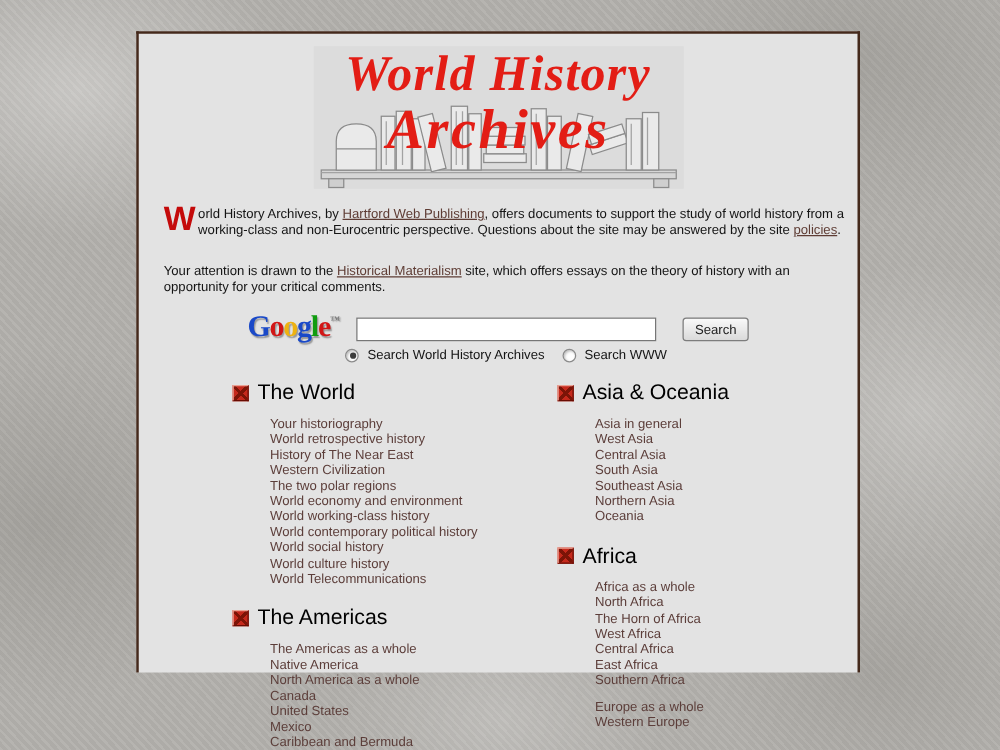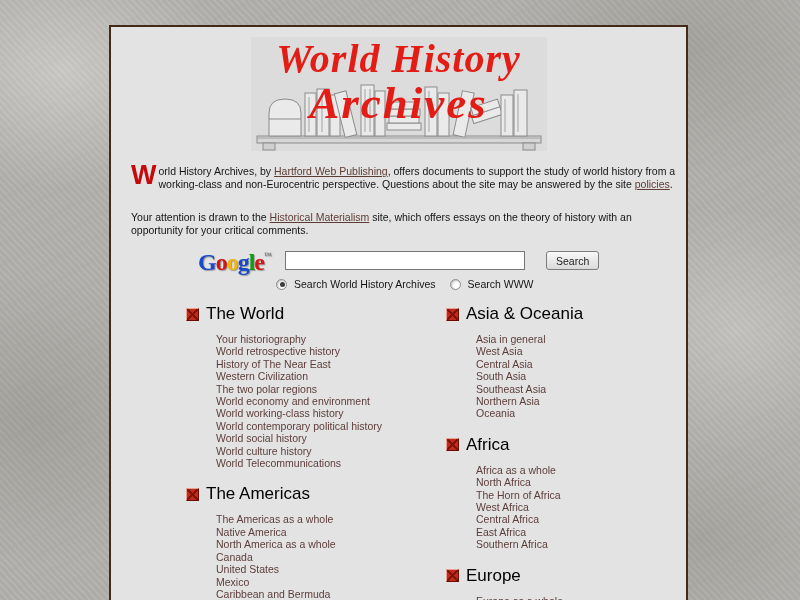--- a/index.html
+++ b/index.html
@@ -10,38 +10,38 @@
     background-image:
       radial-gradient(ellipse 260px 180px at 8% 12%, rgba(255,255,255,.30), transparent 65%),
       radial-gradient(ellipse 300px 220px at 85% 8%, rgba(130,128,122,.28), transparent 60%),
       radial-gradient(ellipse 240px 200px at 92% 55%, rgba(255,255,255,.22), transparent 60%),
       radial-gradient(ellipse 280px 240px at 4% 70%, rgba(120,118,112,.25), transparent 60%),
       radial-gradient(ellipse 220px 160px at 50% 96%, rgba(255,255,255,.18), transparent 60%),
       radial-gradient(ellipse 200px 150px at 88% 90%, rgba(125,122,116,.22), transparent 65%),
       repeating-linear-gradient(47deg, rgba(255,255,255,.05) 0 2px, rgba(90,88,84,.05) 2px 5px);
   }
   .content {
-    width:579px; margin:25px 0 0 109px; height:575px;
+    width:579px; margin:25px 0 0 109px; height:513px;
     background:#e3e3e3;
     border:2px solid #44291b; border-bottom:none;
   }
   
   .logo { position:relative; width:296px; height:114px; margin:10px auto 0 auto; background:#dcdcdc; }
   .logo svg { position:absolute; left:2px; bottom:0; }
   .logo-line { position:absolute; width:100%; text-align:center;
     font-family:"Liberation Serif", serif; font-style:italic; font-weight:bold; color:#e31d15; }
   .logo-line1 { top:-2px; font-size:40px; letter-spacing:1px; }
   .logo-line2 { top:40px; font-size:45px; letter-spacing:2px; }
   
   .intro { margin:14px 12px 0 20px; width:547px; color:#141414; font-size:10.5px; line-height:12.5px; }
   .intro p + p { margin-top:21px; }
   .dropcap { float:left; font-size:27px; line-height:21px; font-weight:bold; color:#c40a0a; padding-right:2px; }
   .intro a { color:#5e3c34; text-decoration:underline; cursor:pointer; }
   
-  .searchrow { margin:15px 0 0 87px; display:flex; align-items:flex-start; }
+  .searchrow { margin:15px 0 0 87px; display:flex; align-items:flex-end; }
   .google-logo { font-family:"Liberation Serif", serif; font-weight:bold; font-size:24px; line-height:22px;
     text-shadow:1px 1px 1px rgba(60,60,60,.45); letter-spacing:-1px; }
   .google-tm { font-size:8px; color:#777; vertical-align:top; line-height:10px; letter-spacing:0; }
   .search-input { width:240px; height:19px; margin-left:13px; border:1px solid #767676; background:#fff;
     font-size:11px; padding:0 3px; }
   .search-btn { margin-left:21px; height:19px; padding:0 9px; font-size:10.5px; color:#222;
     background:linear-gradient(#f9f9f9,#dadada); border:1px solid #7d7d7d; border-radius:3px; cursor:pointer; }
   .radiorow { margin:5px 0 0 165px; display:flex; align-items:center; font-size:10.5px; color:#141414; }
   .radio { display:inline-block; width:11px; height:11px; border-radius:50%; background:#fefefe;
     border:1px solid #8a8a8a; box-shadow:inset 1px 1px 2px rgba(0,0,0,.25); position:relative; cursor:pointer; }
@@ -200,24 +200,20 @@
           <li>Africa as a whole</li>
           <li>North Africa</li>
           <li>The Horn of Africa</li>
           <li>West Africa</li>
           <li>Central Africa</li>
           <li>East Africa</li>
           <li>Southern Africa</li>
         </ul>
       </div>
       <div class="section">
-        <div class="sec-header">
-          <span class="x-icon"></span>
-          <span class="sec-title">Europe</span>
-        </div>
         <ul class="sec-list">
           <li>Europe as a whole</li>
           <li>Western Europe</li>
 
         </ul>
       </div>
     </div>
 
   </div>
 </div>

